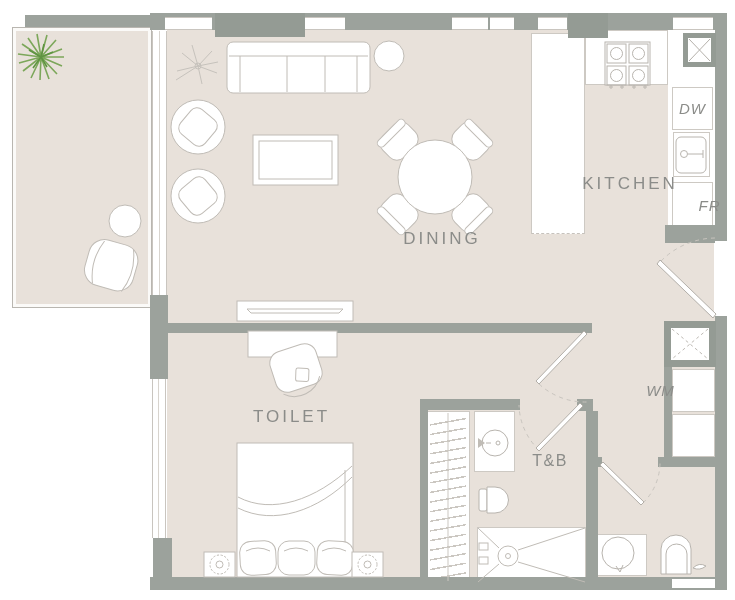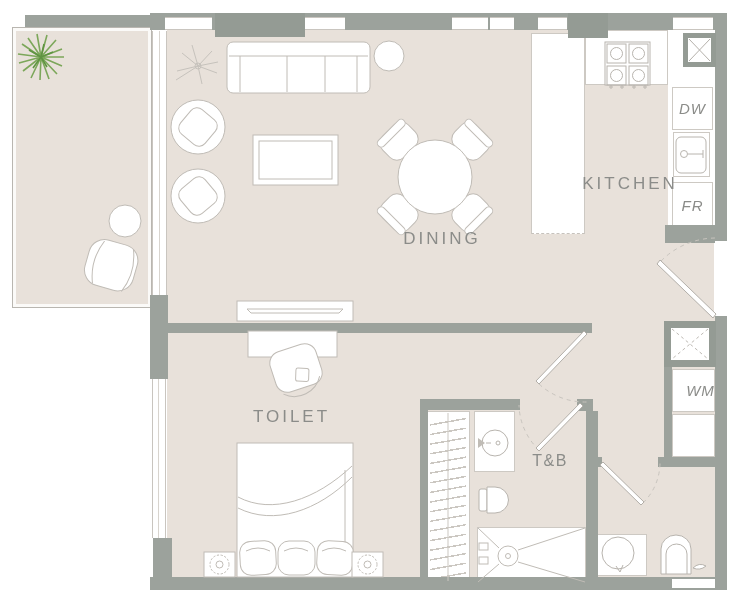--- a/index.html
+++ b/index.html
@@ -249,16 +249,16 @@
       <path d="M603,462 L644,502 L641,505 L600,465 Z" fill="#ffffff"></path>
     </g>
   </svg>
 
   <div class="label" style="left:387px;top:229px;width:110px;">DINING</div>
   <div class="label" style="left:580px;top:174px;width:100px;">KITCHEN</div>
   <div class="label" style="left:233px;top:407px;width:117px;">TOILET</div>
   <div class="label small" style="left:518px;top:452px;width:64px;">T&amp;B</div>
 
   <div class="label tag" style="left:672px;top:100px;width:41px;">DW</div>
-  <div class="label tag" style="left:672px;top:197px;width:41px;">FR</div>
-  <div class="label tag" style="left:639px;top:382px;width:43px;margin-left:40px;">WM</div>
+  <div class="label tag" style="left:672px;top:197px;width:41px;padding-left:17px;">FR</div>
+  <div class="label tag" style="left:639px;top:382px;width:43px;">WM</div>
 
 </div>
 
 </body></html>

